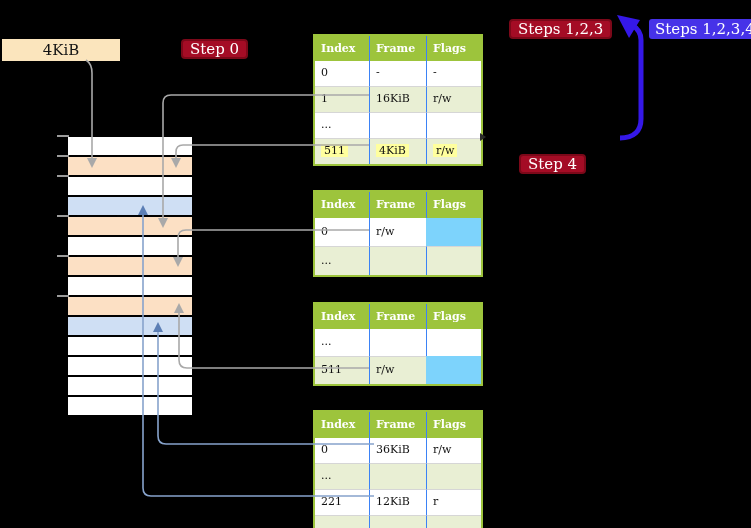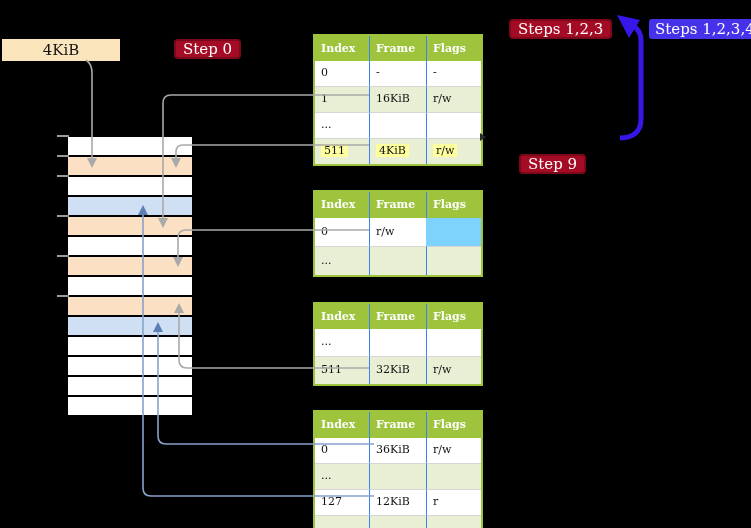--- a/index.html
+++ b/index.html
@@ -17,21 +17,21 @@
 
   
   .badge-red{
     background:#a40c25;border:2px solid #7c0819;border-radius:4px;
     color:#fff;font-size:15px;line-height:16px;padding:0 7px;white-space:nowrap;
   }
   .badge-blue{
     background:#4632e8;border-radius:3px;color:#fff;font-size:15px;
     line-height:20px;padding:0 6px;white-space:nowrap;
   }
-  #badge-step0{left:174px;top:39px;}
+  #badge-step0{left:181px;top:39px;}
   #badge-steps123{left:509px;top:19px;}
   #badge-steps1234{left:649px;top:19px;}
   #badge-step4{left:519px;top:154px;}
 
   
   .stack-row{left:68px;width:124px;height:18px;}
   .row-white{background:#ffffff;}
   .row-peach{background:#fce0c4;}
   .row-blue{background:#cfdff4;}
   .tick{left:57px;width:12px;height:2px;background:#9a9a9a;}
@@ -69,21 +69,21 @@
 </head>
 <body>
 
 <div id="canvas">
 
   <div class="abs frame-label">4KiB</div>
 
   <div class="abs badge-red" id="badge-step0">Step 0</div>
   <div class="abs badge-red" id="badge-steps123">Steps 1,2,3</div>
   <div class="abs badge-blue" id="badge-steps1234">Steps 1,2,3,4</div>
-  <div class="abs badge-red" id="badge-step4">Step 9</div>
+  <div class="abs badge-red" id="badge-step4">Step 4</div>
 
   <div class="abs stack-row row-white" style="top:137px"></div>
   <div class="abs stack-row row-peach" style="top:157px"></div>
   <div class="abs stack-row row-white" style="top:177px"></div>
   <div class="abs stack-row row-blue" style="top:197px"></div>
   <div class="abs stack-row row-peach" style="top:217px"></div>
   <div class="abs stack-row row-white" style="top:237px"></div>
   <div class="abs stack-row row-peach" style="top:257px"></div>
   <div class="abs stack-row row-white" style="top:277px"></div>
   <div class="abs stack-row row-peach" style="top:297px"></div>
@@ -151,21 +151,20 @@
       <div class="cell">Frame</div>
       <div class="cell">Flags</div>
     </div>
     <div class="trow tdata first rw-white">
       <div class="cell">...</div>
       <div class="cell"></div>
       <div class="cell"></div>
     </div>
     <div class="trow tdata rw-green">
       <div class="cell">511</div>
-      <div class="cell">32KiB</div>
       <div class="cell">r/w</div>
     </div>
   </div>
 
   <div class="abs ptable" id="table4">
     <div class="trow thead">
       <div class="cell">Index</div>
       <div class="cell">Frame</div>
       <div class="cell">Flags</div>
     </div>
@@ -173,21 +172,21 @@
       <div class="cell">0</div>
       <div class="cell">36KiB</div>
       <div class="cell">r/w</div>
     </div>
     <div class="trow tdata rw-green">
       <div class="cell">...</div>
       <div class="cell"></div>
       <div class="cell"></div>
     </div>
     <div class="trow tdata rw-white">
-      <div class="cell">127</div>
+      <div class="cell">221</div>
       <div class="cell">12KiB</div>
       <div class="cell">r</div>
     </div>
     <div class="trow tdata rw-green">
       <div class="cell">...</div>
       <div class="cell"></div>
       <div class="cell"></div>
     </div>
   </div>
 

